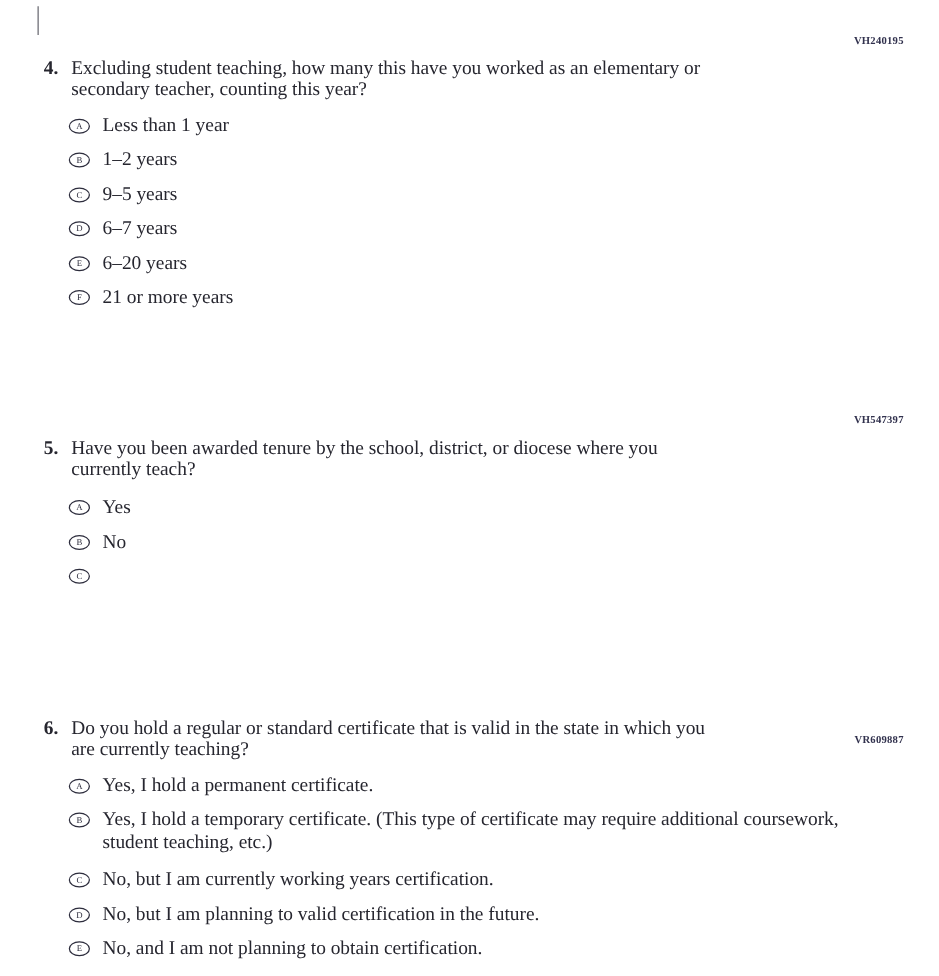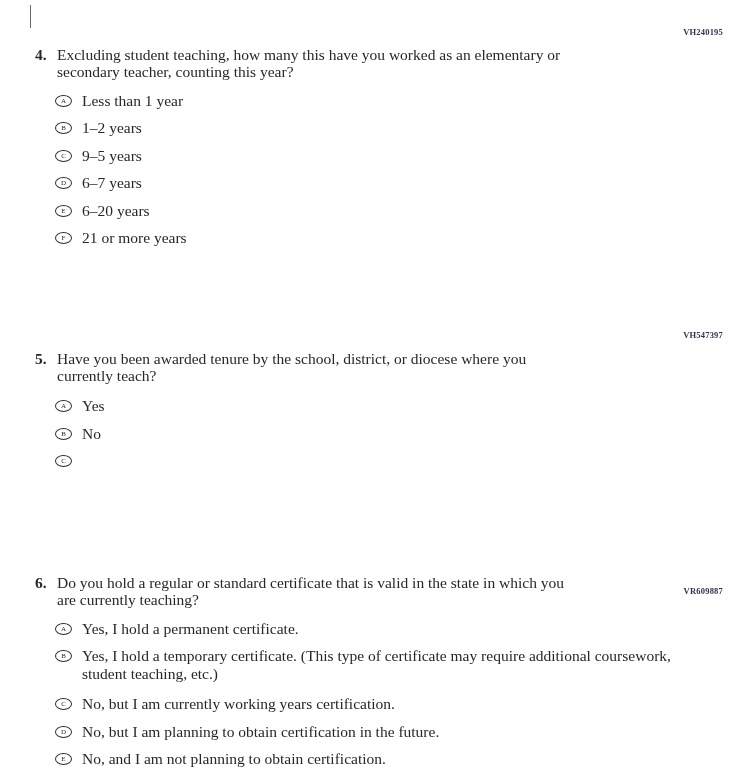--- a/index.html
+++ b/index.html
@@ -201,21 +201,21 @@
   </div>
   <div class="opt opt-c">
     <span class="bubble">C</span>
     <span class="olabel">
         <span class="qline">No, but I am currently working years certification.</span>
       </span>
   </div>
   <div class="opt opt-d">
     <span class="bubble">D</span>
     <span class="olabel">
-        <span class="qline">No, but I am planning to obtain certification in the future.</span>
+        <span class="qline">No, but I am planning to valid certification in the future.</span>
       </span>
   </div>
   <div class="opt opt-e">
     <span class="bubble">E</span>
     <span class="olabel">
         <span class="qline">No, and I am not planning to obtain certification.</span>
       </span>
   </div>
 </div>
 

